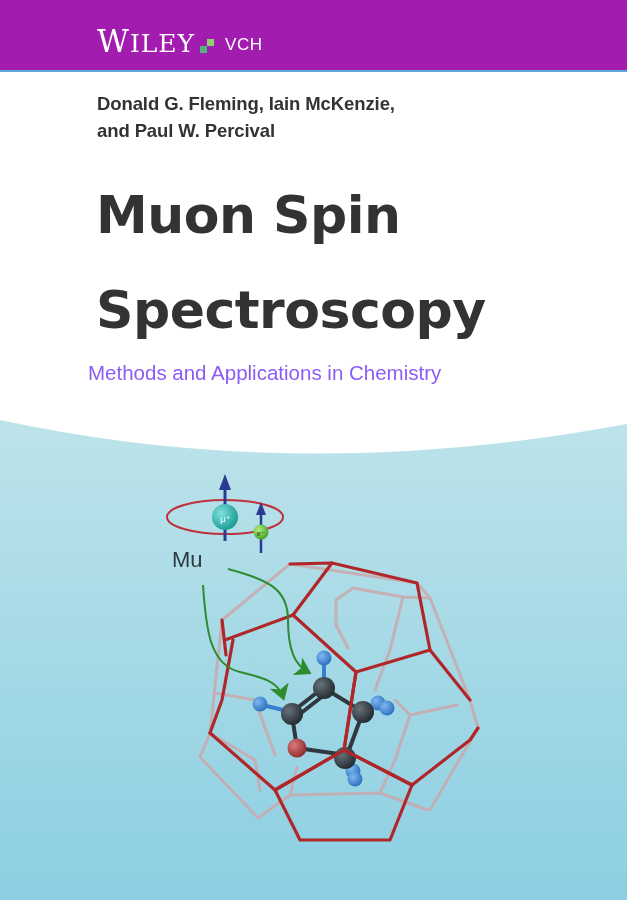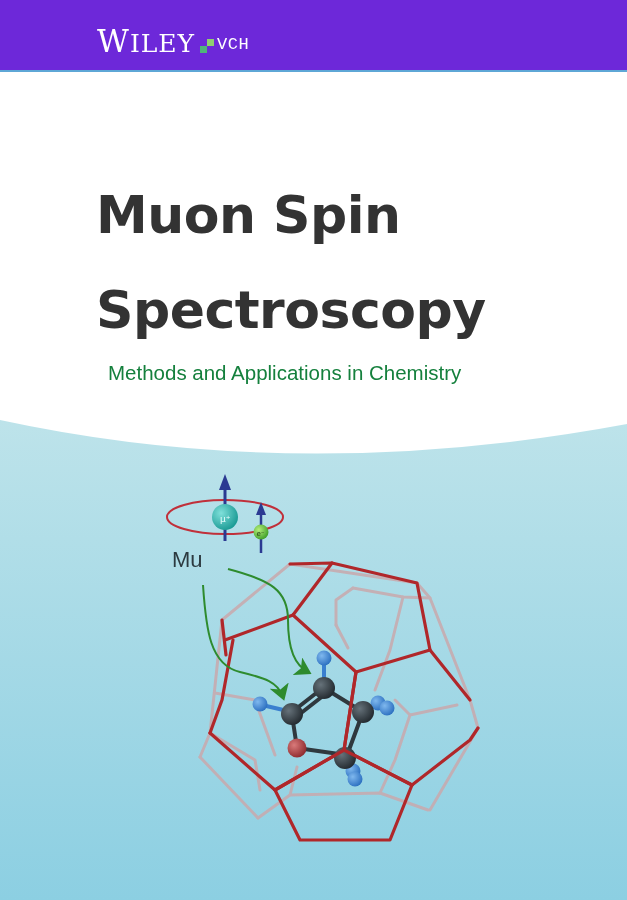--- a/index.html
+++ b/index.html
@@ -1,30 +1,30 @@
 <!DOCTYPE html>
 <html><head>
 <meta charset="utf-8">
 <style>
   html, body { margin: 0; padding: 0; }
   body { width: 627px; height: 900px; position: relative; overflow: hidden; background: #ffffff; font-family: "DejaVu Sans", "Liberation Sans", sans-serif; }
   .cover { position: absolute; left: 0; top: 0; width: 627px; height: 900px; }
-  .band { position: absolute; left: 0; top: 0; width: 627px; height: 72px; background: #6d28d9; border-bottom: 2px solid #5ea7d6; box-sizing: border-box; }
+  .band { position: absolute; left: 0; top: 0; width: 627px; height: 72px; background: #a21caf; border-bottom: 2px solid #5ea7d6; box-sizing: border-box; }
   .logo { position: absolute; left: 97px; top: 28px; height: 28px; display: flex; align-items: flex-end; }
   .logo-wiley { font-family: "DejaVu Serif", "Liberation Serif", serif; color: #ffffff; font-size: 25px; letter-spacing: 1px; line-height: 25px; }
   .logo-wiley .cap { font-size: 31px; }
   .logo-mark { position: relative; width: 14px; height: 14px; margin: 0 3px 3px 5px; }
   .logo-mark i { position: absolute; display: block; width: 7px; height: 7px; }
   .logo-mark .a { left: 0; bottom: 0; background: #4fb57a; }
   .logo-mark .b { right: 0; top: 0; background: #8fd06f; }
-  .logo-vch { font-family: Liberation Mono, monospace; color: #ffffff; font-size: 17px; line-height: 18px; margin-bottom: 2px; letter-spacing: 0.5px; }
+  .logo-vch { font-family: Liberation Sans, sans-serif; color: #ffffff; font-size: 17px; line-height: 18px; margin-bottom: 2px; letter-spacing: 0.5px; margin-left: 8px; }
   .authors { position: absolute; left: 97px; top: 90px; width: 500px; font-family: "Liberation Sans", sans-serif; font-weight: 700; font-size: 18.5px; line-height: 27px; color: #333333; letter-spacing: -0.1px; }
   .title { position: absolute; left: 96px; top: 168px; width: 540px; font-family: "DejaVu Sans", "Liberation Sans", sans-serif; font-weight: 700; font-size: 52px; line-height: 95px; color: #333333; letter-spacing: -0.5px; }
   .title div { white-space: nowrap; }
-  .subtitle { position: absolute; left: 108px; top: 358px; width: 520px; font-family: "Liberation Sans", sans-serif; font-size: 20.5px; line-height: 30px; color: #15803d; }
+  .subtitle { position: absolute; left: 88px; top: 358px; width: 520px; font-family: "Liberation Sans", sans-serif; font-size: 20.5px; line-height: 30px; color: #8b5cf6; }
   .art { position: absolute; left: 0; top: 0; }
 </style>
 </head>
 <body>
 
 <div class="cover">
 
   <svg class="art" width="627" height="900" viewBox="0 0 627 900">
     <defs>
       <linearGradient id="bg" x1="0" y1="0" x2="0" y2="1">
@@ -151,20 +151,24 @@
     <div class="logo">
       <span class="logo-wiley"><span class="cap">W</span><span>ILEY</span></span>
       <span class="logo-mark">
           <i class="a"></i>
           <i class="b"></i>
         </span>
       <span class="logo-vch">VCH</span>
     </div>
   </div>
 
+  <div class="authors">
+    <div>Donald G. Fleming, Iain McKenzie,</div>
+    <div>and Paul W. Percival</div>
+  </div>
 
   <div class="title">
     <div>Muon Spin</div>
     <div>Spectroscopy</div>
   </div>
 
   <div class="subtitle">
     <div>Methods and Applications in Chemistry</div>
   </div>
 

